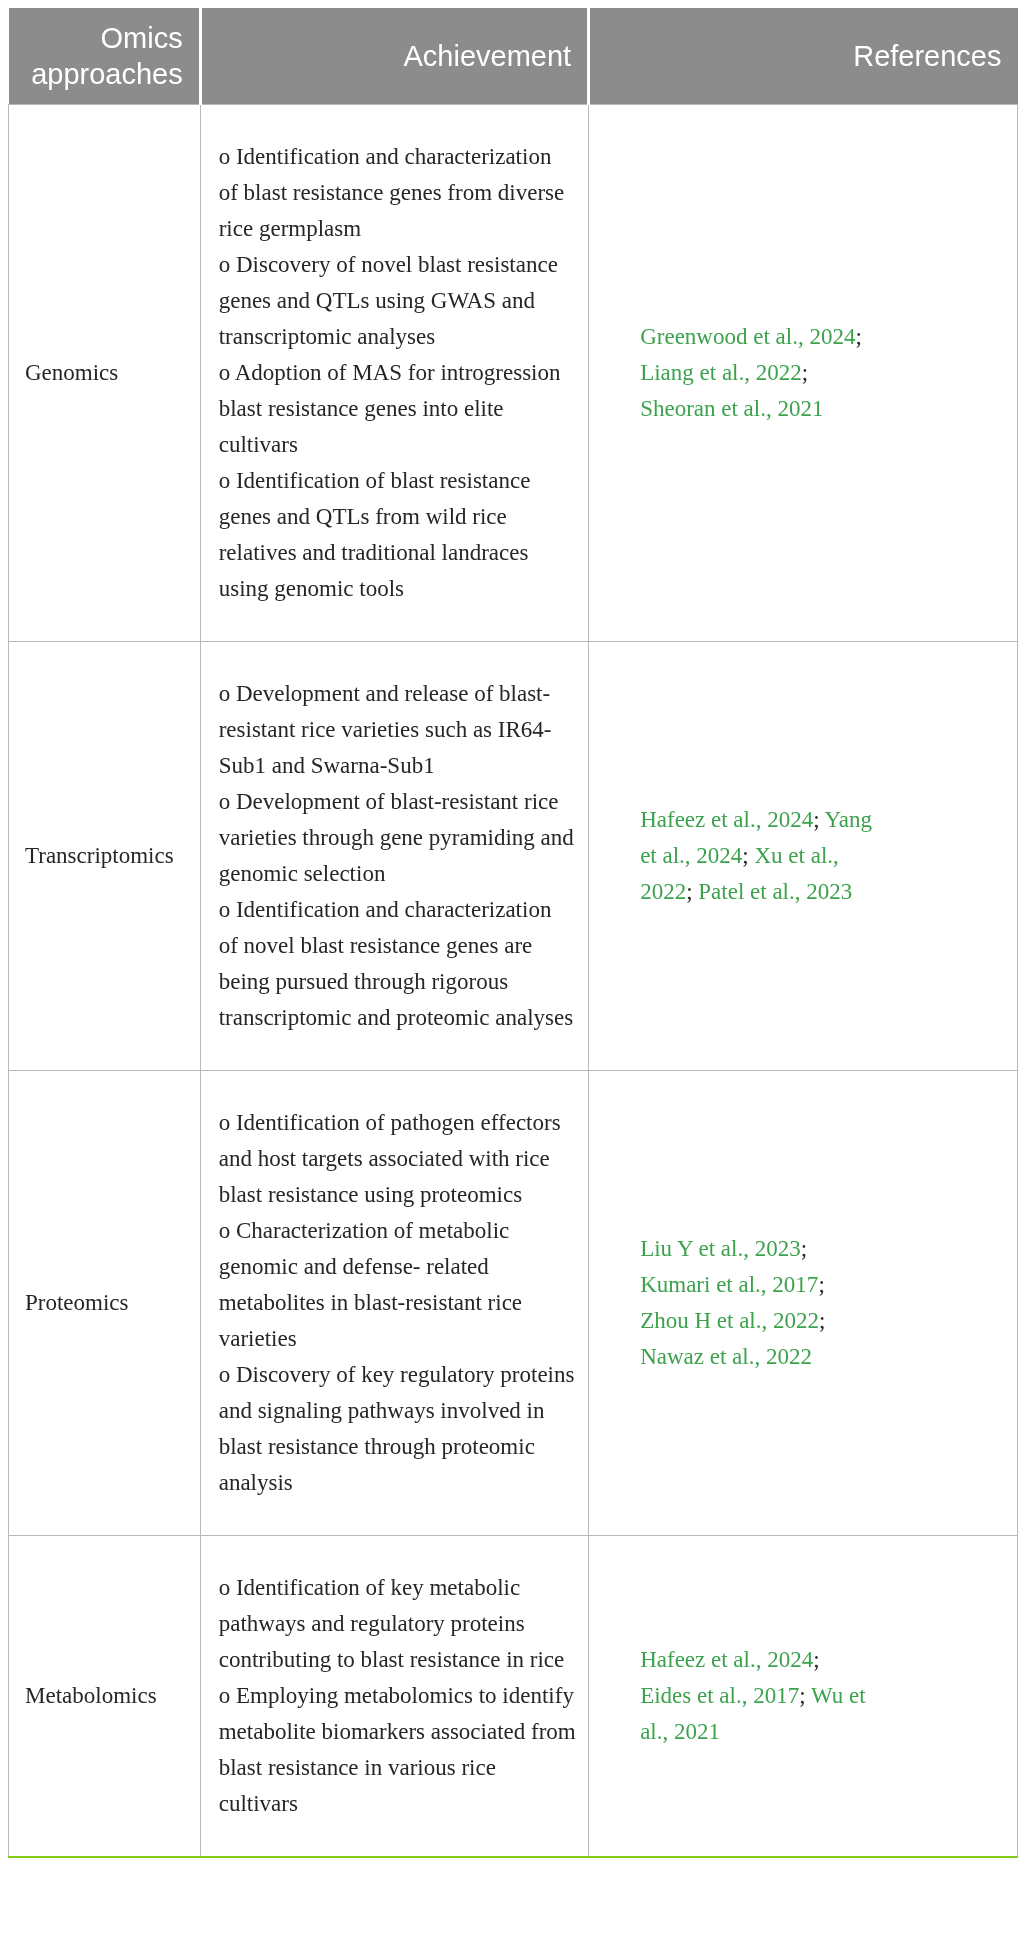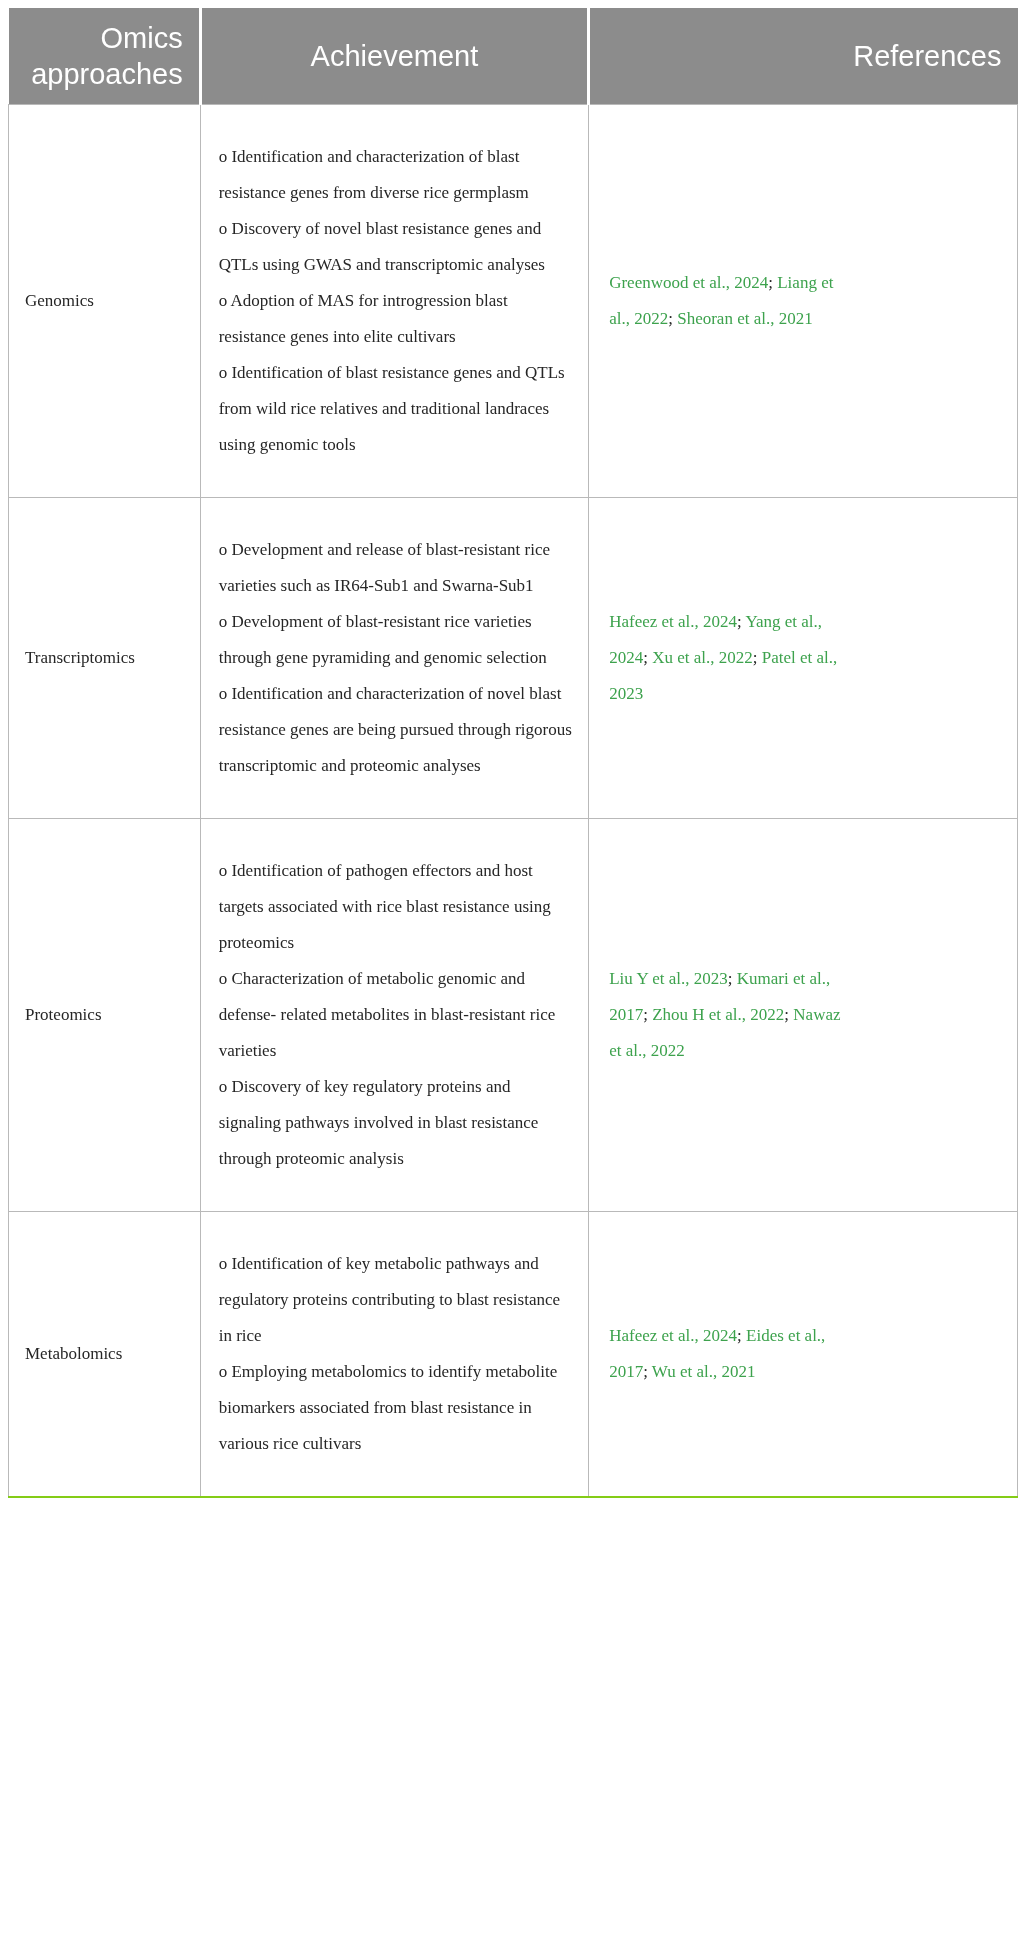--- a/index.html
+++ b/index.html
@@ -27,35 +27,35 @@
     color:var(--header-text);
     font-family:"Liberation Sans", sans-serif;
     font-weight:400;
     font-size:29px;
     line-height:36px;
     padding:12px 16px;
     vertical-align:middle;
   }
   thead th + th{border-left:3px solid #ffffff;}
   th.col-approach{width:19%;text-align:right;}
-  th.col-achievement{width:38.5%;text-align:center;}
+  th.col-achievement{width:38.5%;text-align:right;}
   th.col-references{width:42.5%;text-align:right;}
   tbody td{
     border:1px solid var(--border);
     vertical-align:middle;
-    font-size:17px;
+    font-size:23px;
     line-height:36px;
     background:#ffffff;
   }
   tbody tr:last-child td{border-bottom:2px solid #84cc16;}
   .approach-cell{padding:24px 12px 24px 16px;}
   .achievement-cell{padding:34px 12px 34px 18px;}
   .references-cell{padding:34px 12px 34px 20px;}
   .achievement-item{margin:0;}
-  .references-inner{max-width:232px;}
+  .references-inner{max-width:232px;margin-left:31px;}
   .reference-link{color:var(--reference-green);cursor:pointer;}
   .reference-separator{color:var(--body-text);}
 </style>
 </head>
 <body>
 
 <div class="table-wrap">
   <table>
     <thead>
       <tr>

